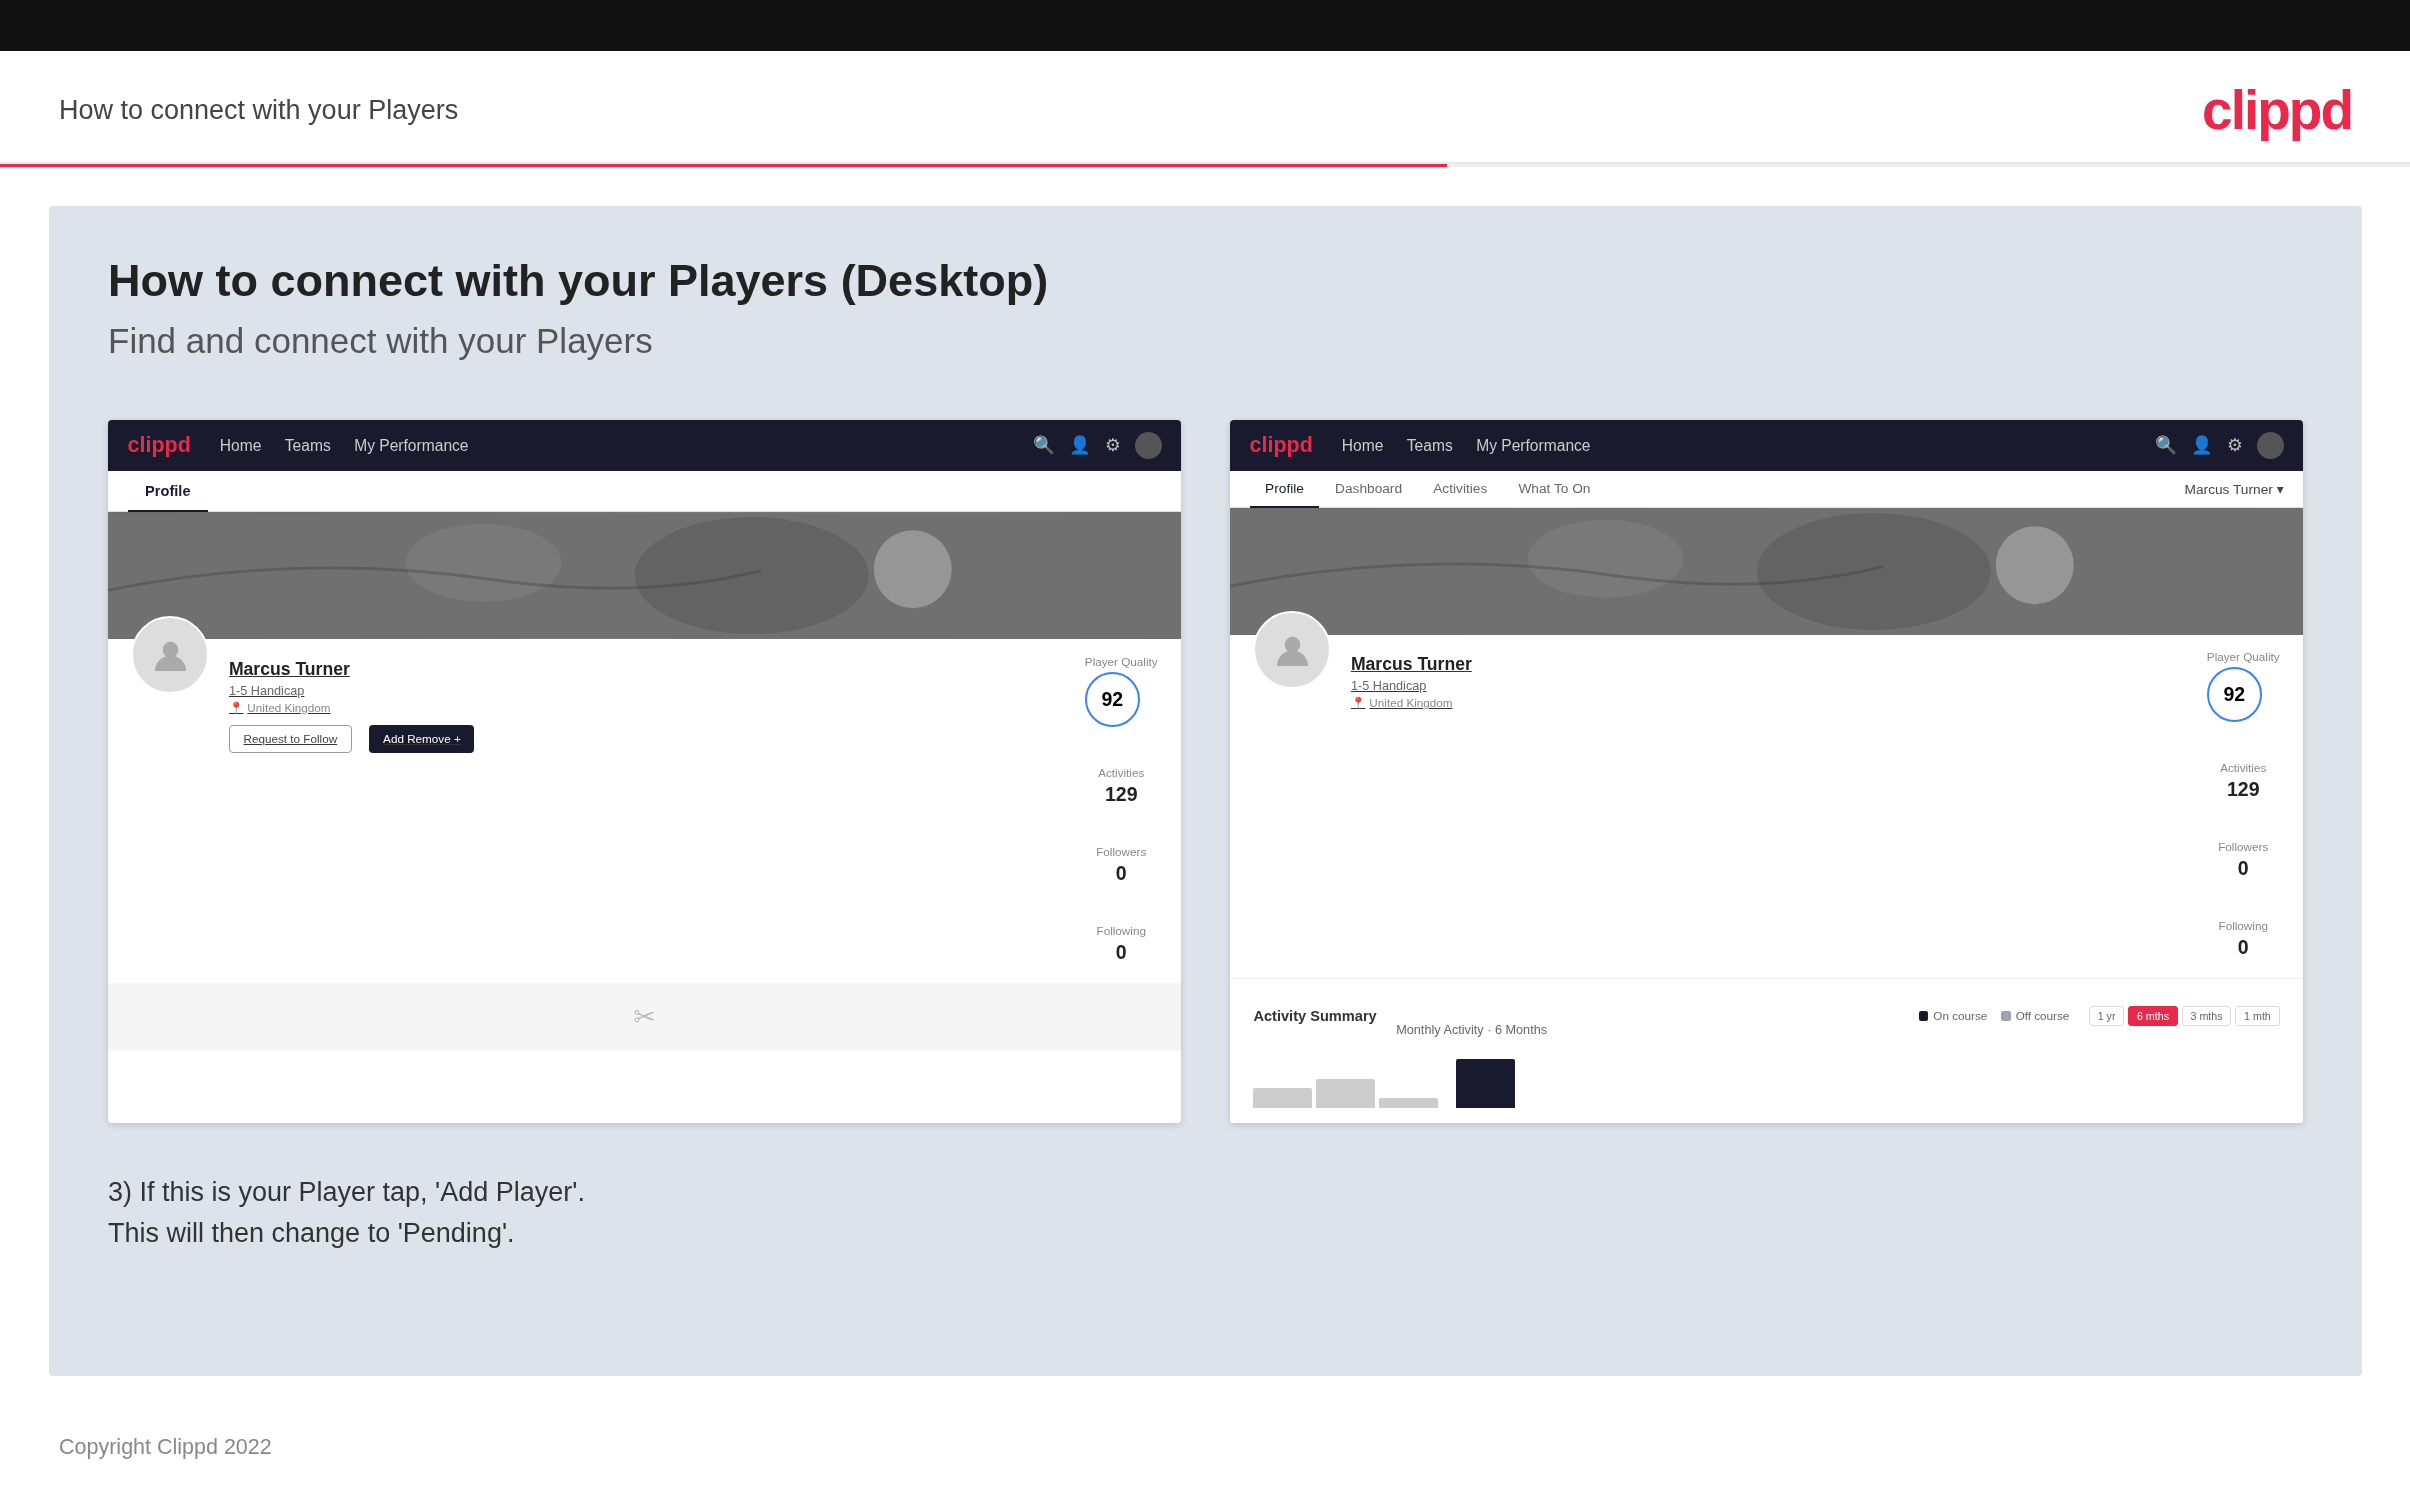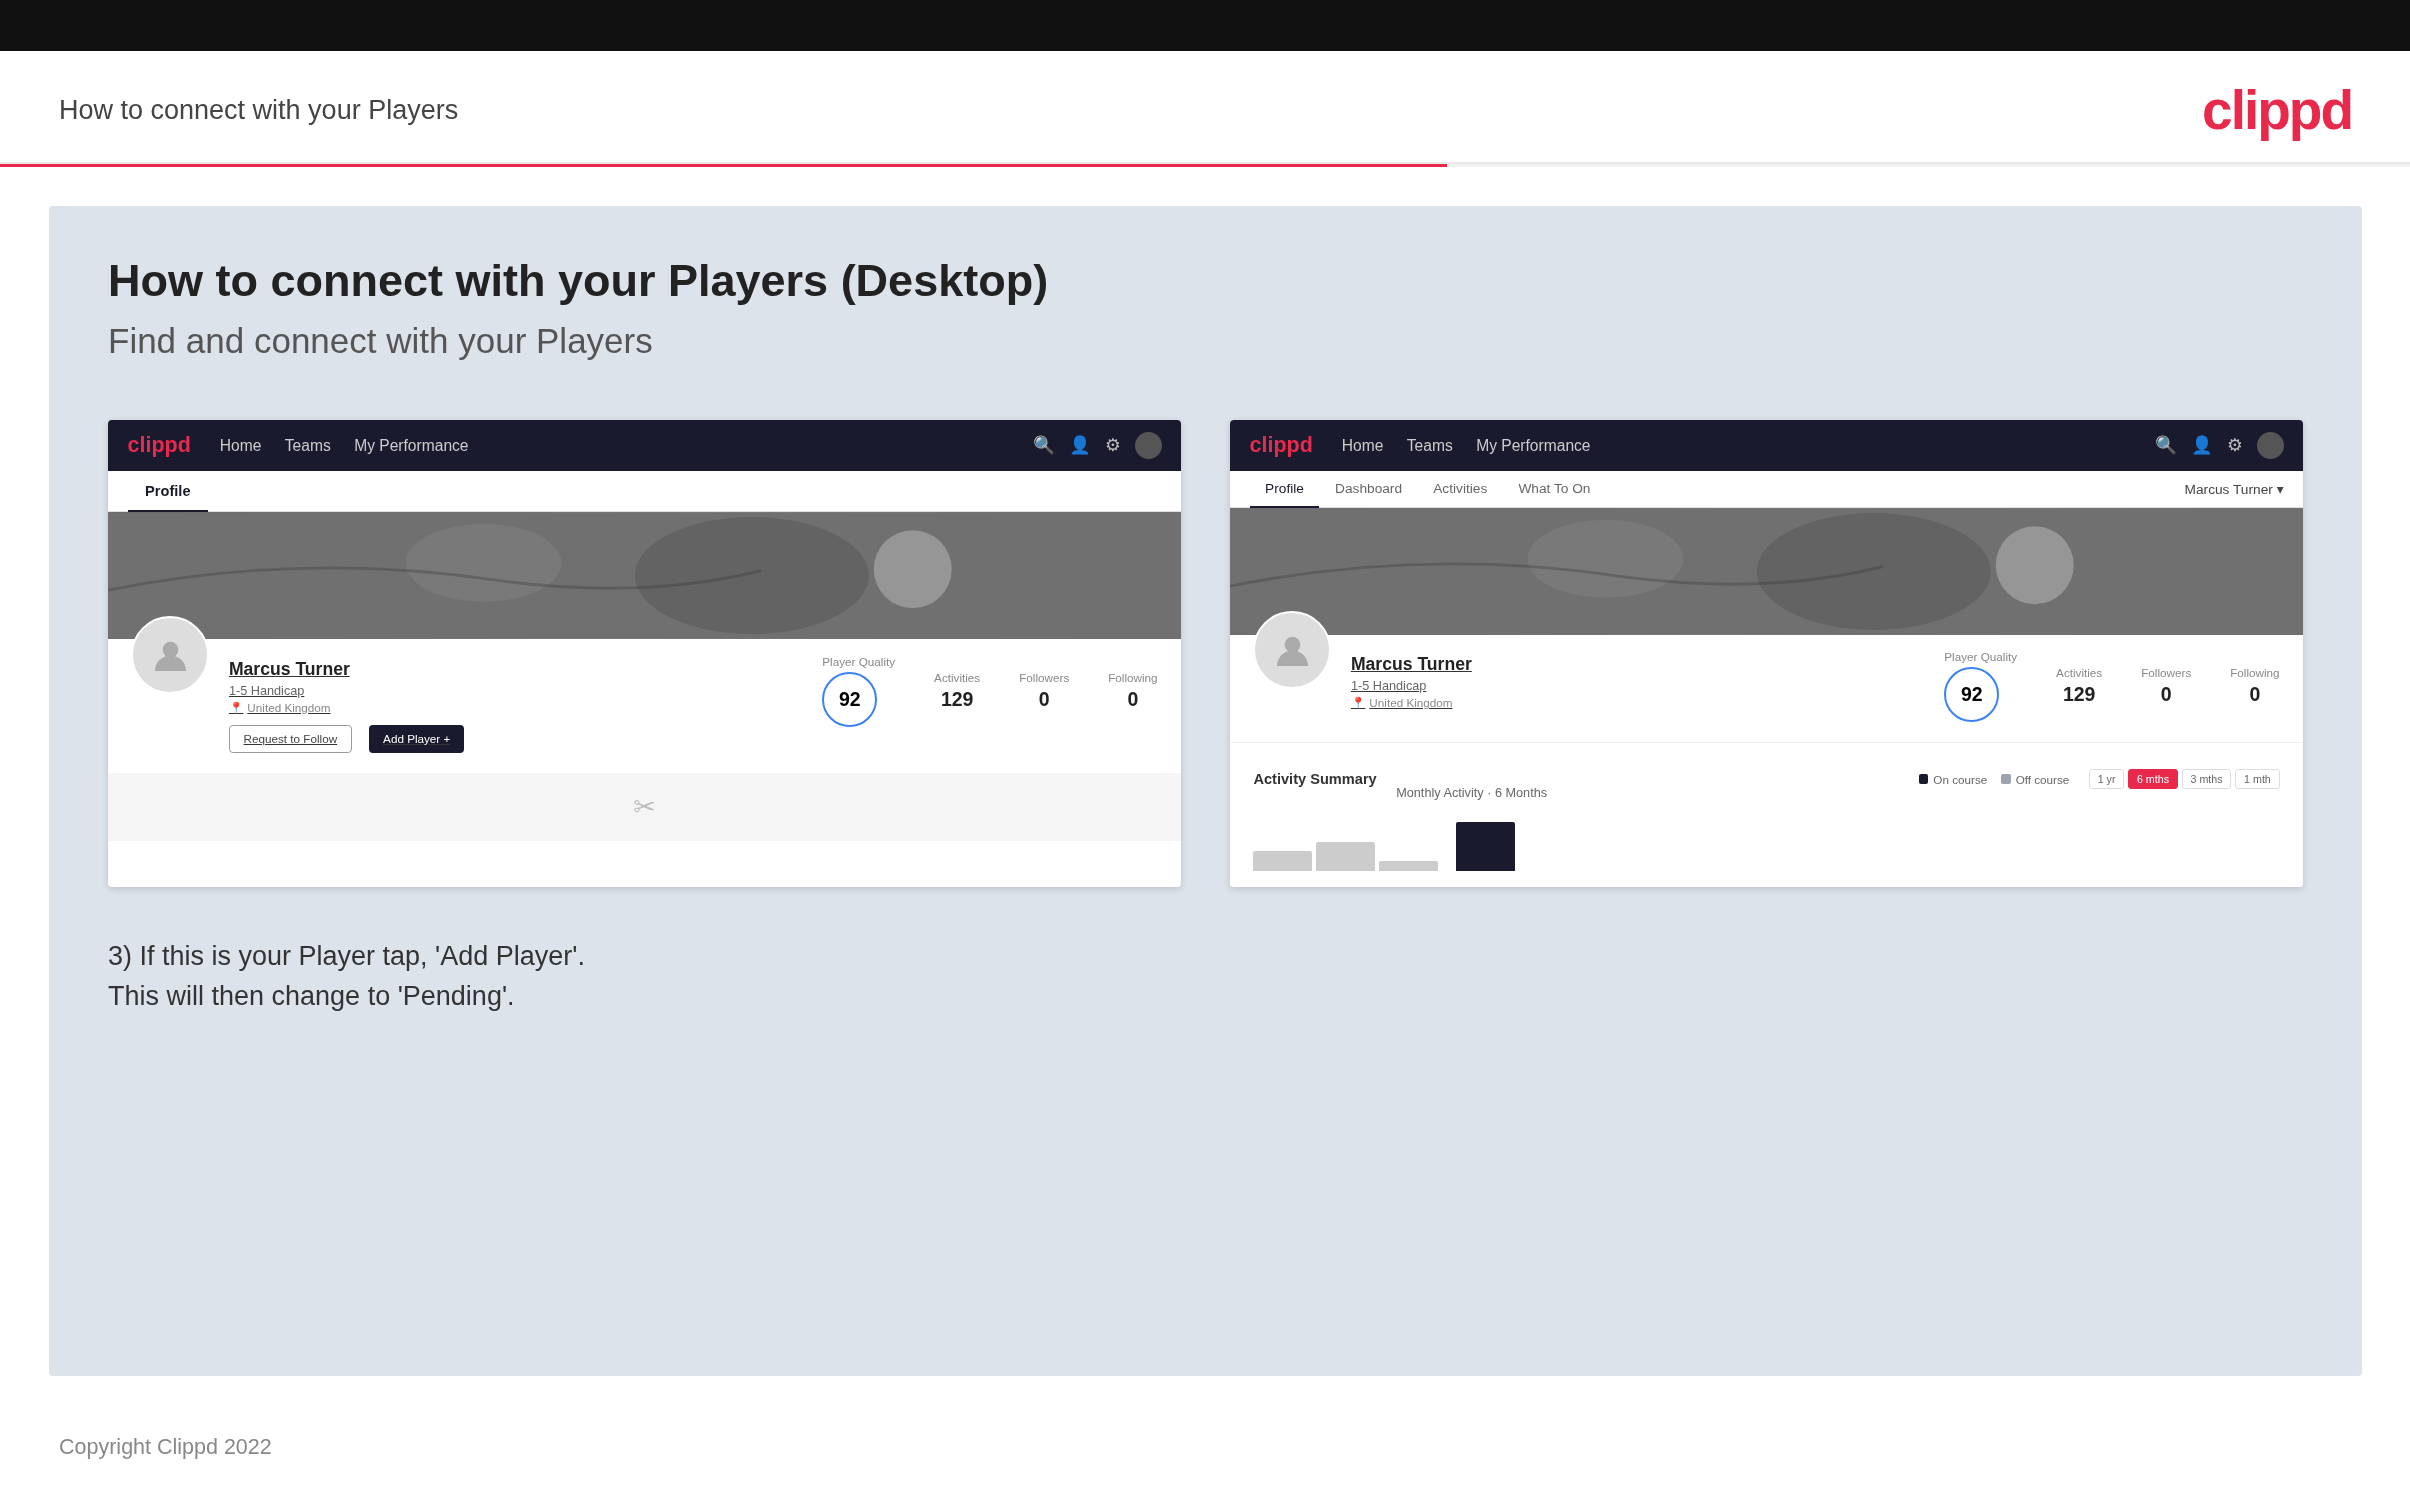--- a/index.html
+++ b/index.html
@@ -195,20 +195,21 @@
       display: flex;
       align-items: center;
       gap: 3.9px;
       margin-top: 2.9px;
     }
     .profile-stats {
       display: flex;
       gap: 39px;
       align-items: center;
       margin-left: auto;
+      flex-direction: column;
     }
     .stat-item {
       text-align: center;
     }
     .stat-label {
       font-size: 11.7px;
       color: #888;
       margin-bottom: 3.9px;
     }
     .stat-value {
@@ -453,21 +454,21 @@
         </div>
         <div class="profile-details">
           <div class="profile-name">Marcus Turner</div>
           <div class="profile-handicap">1-5 Handicap</div>
           <div class="profile-location">
             <span>📍</span>
             <span>United Kingdom</span>
           </div>
           <div style="display:flex;gap:9.8px;margin-top:9.8px;">
             <button class="btn-follow">Request to Follow</button>
-            <button class="btn-add-player">Add Player  +</button>
+            <button class="btn-add-player">Add Remove  +</button>
           </div>
         </div>
         <div class="profile-stats">
           <div class="stat-item">
             <div class="stat-label">Player Quality</div>
             <div class="quality-circle">
               <span>92</span>
             </div>
           </div>
           <div class="stat-item">

